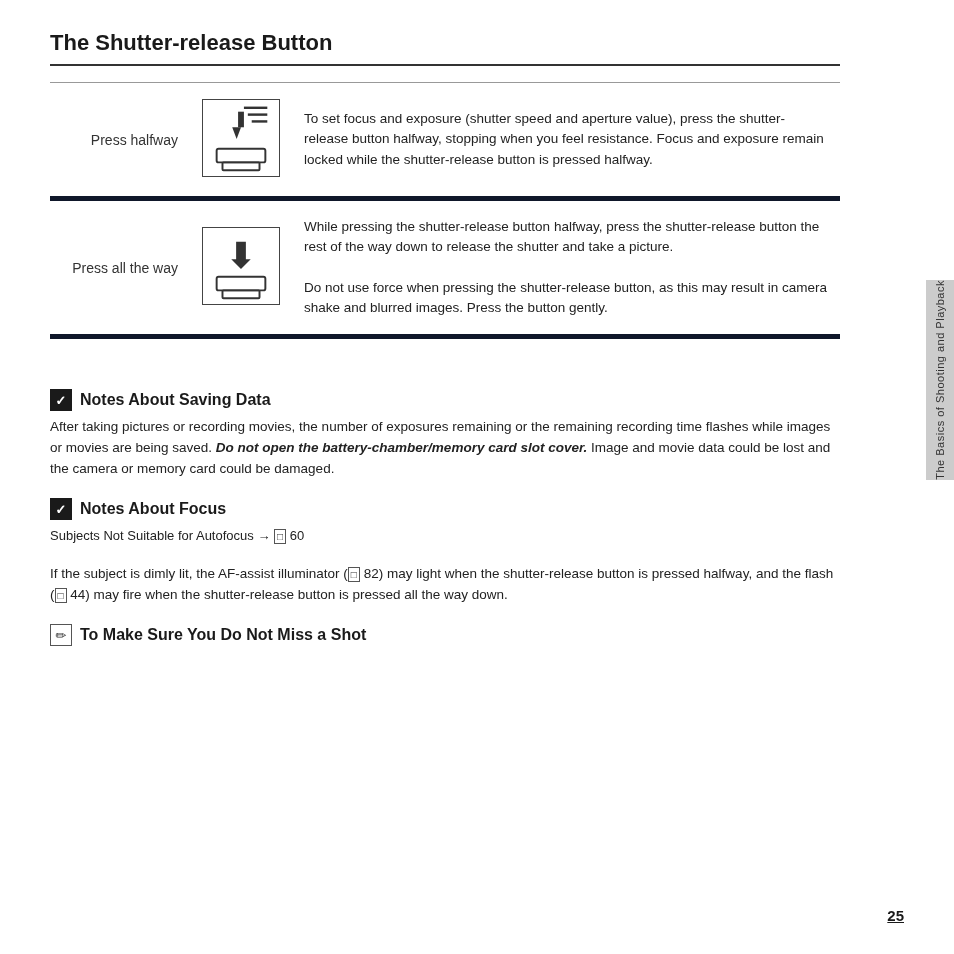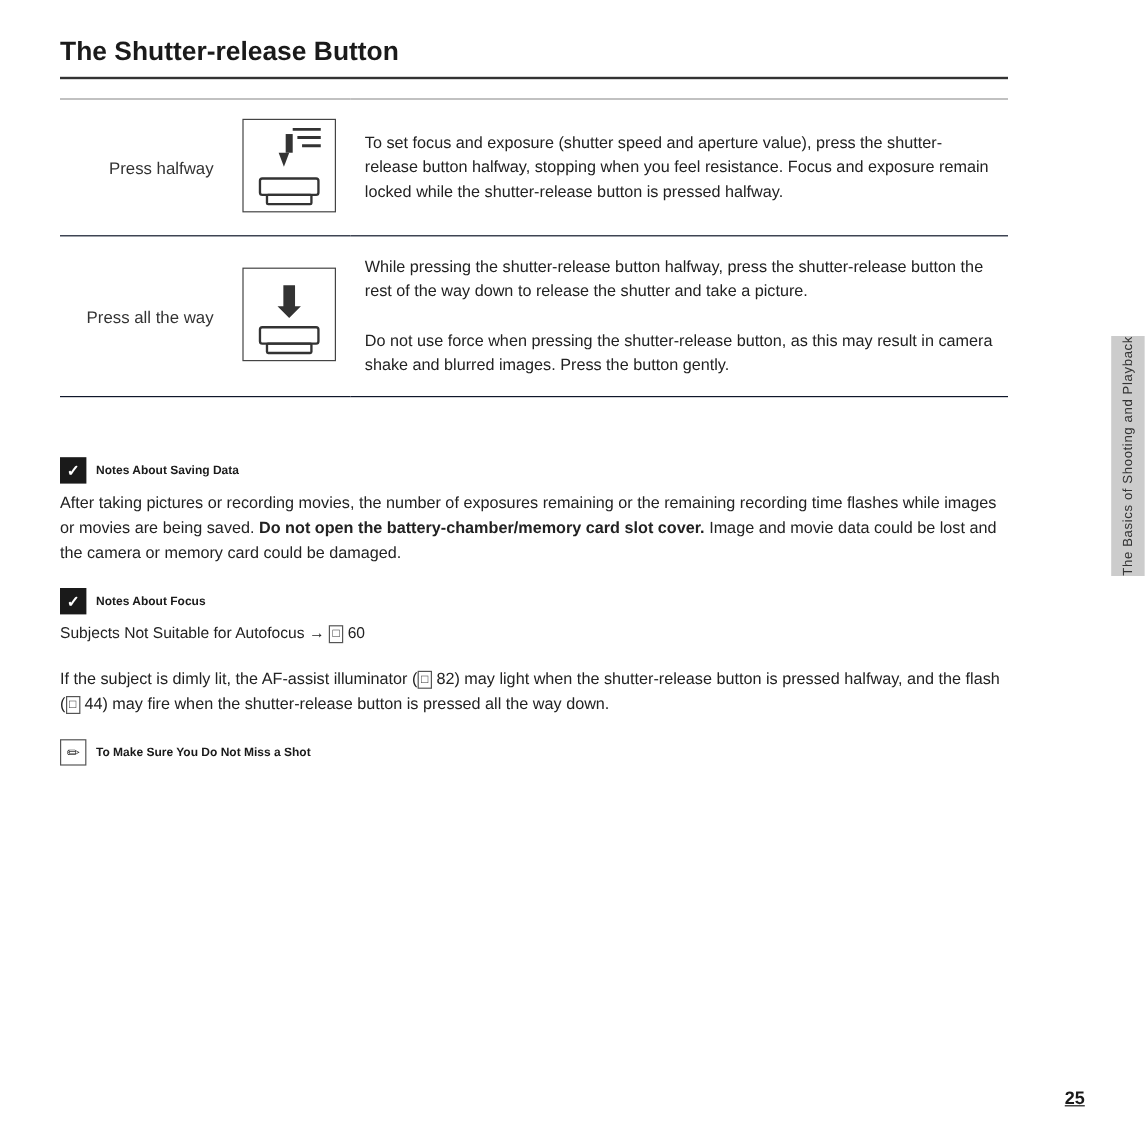--- a/index.html
+++ b/index.html
@@ -29,21 +29,21 @@
     }
 
     table.shutter-table {
       width: 100%;
       border-collapse: collapse;
       margin-bottom: 20px;
     }
 
     table.shutter-table td {
       border-top: 1px solid #999;
-      border-bottom: 1px solid #0f172a;
+      border-bottom: 5px solid #0f172a;
       padding: 16px 12px;
       vertical-align: middle;
     }
 
     table.shutter-table tr:first-child td {
       border-top: 1px solid #999;
     }
 
     .label-cell {
       width: 140px;
@@ -107,33 +107,34 @@
       flex-shrink: 0;
     }
 
     .note-icon-pencil::after {
       content: '✏';
       font-size: 13px;
       color: #333;
     }
 
     .note-title {
-      font-size: 10px;
+      font-size: 16px;
       font-weight: bold;
       color: #1a1a1a;
     }
 
     .note-body {
       font-size: 13.5px;
       line-height: 1.55;
       color: #222;
     }
 
     .note-body .bold-italic {
       font-weight: bold;
+      font-style: italic;
     }
 
     .page-num {
       position: absolute;
       bottom: 30px;
       right: 50px;
       font-size: 15px;
       font-weight: bold;
       color: #1a1a1a;
       text-decoration: underline;

